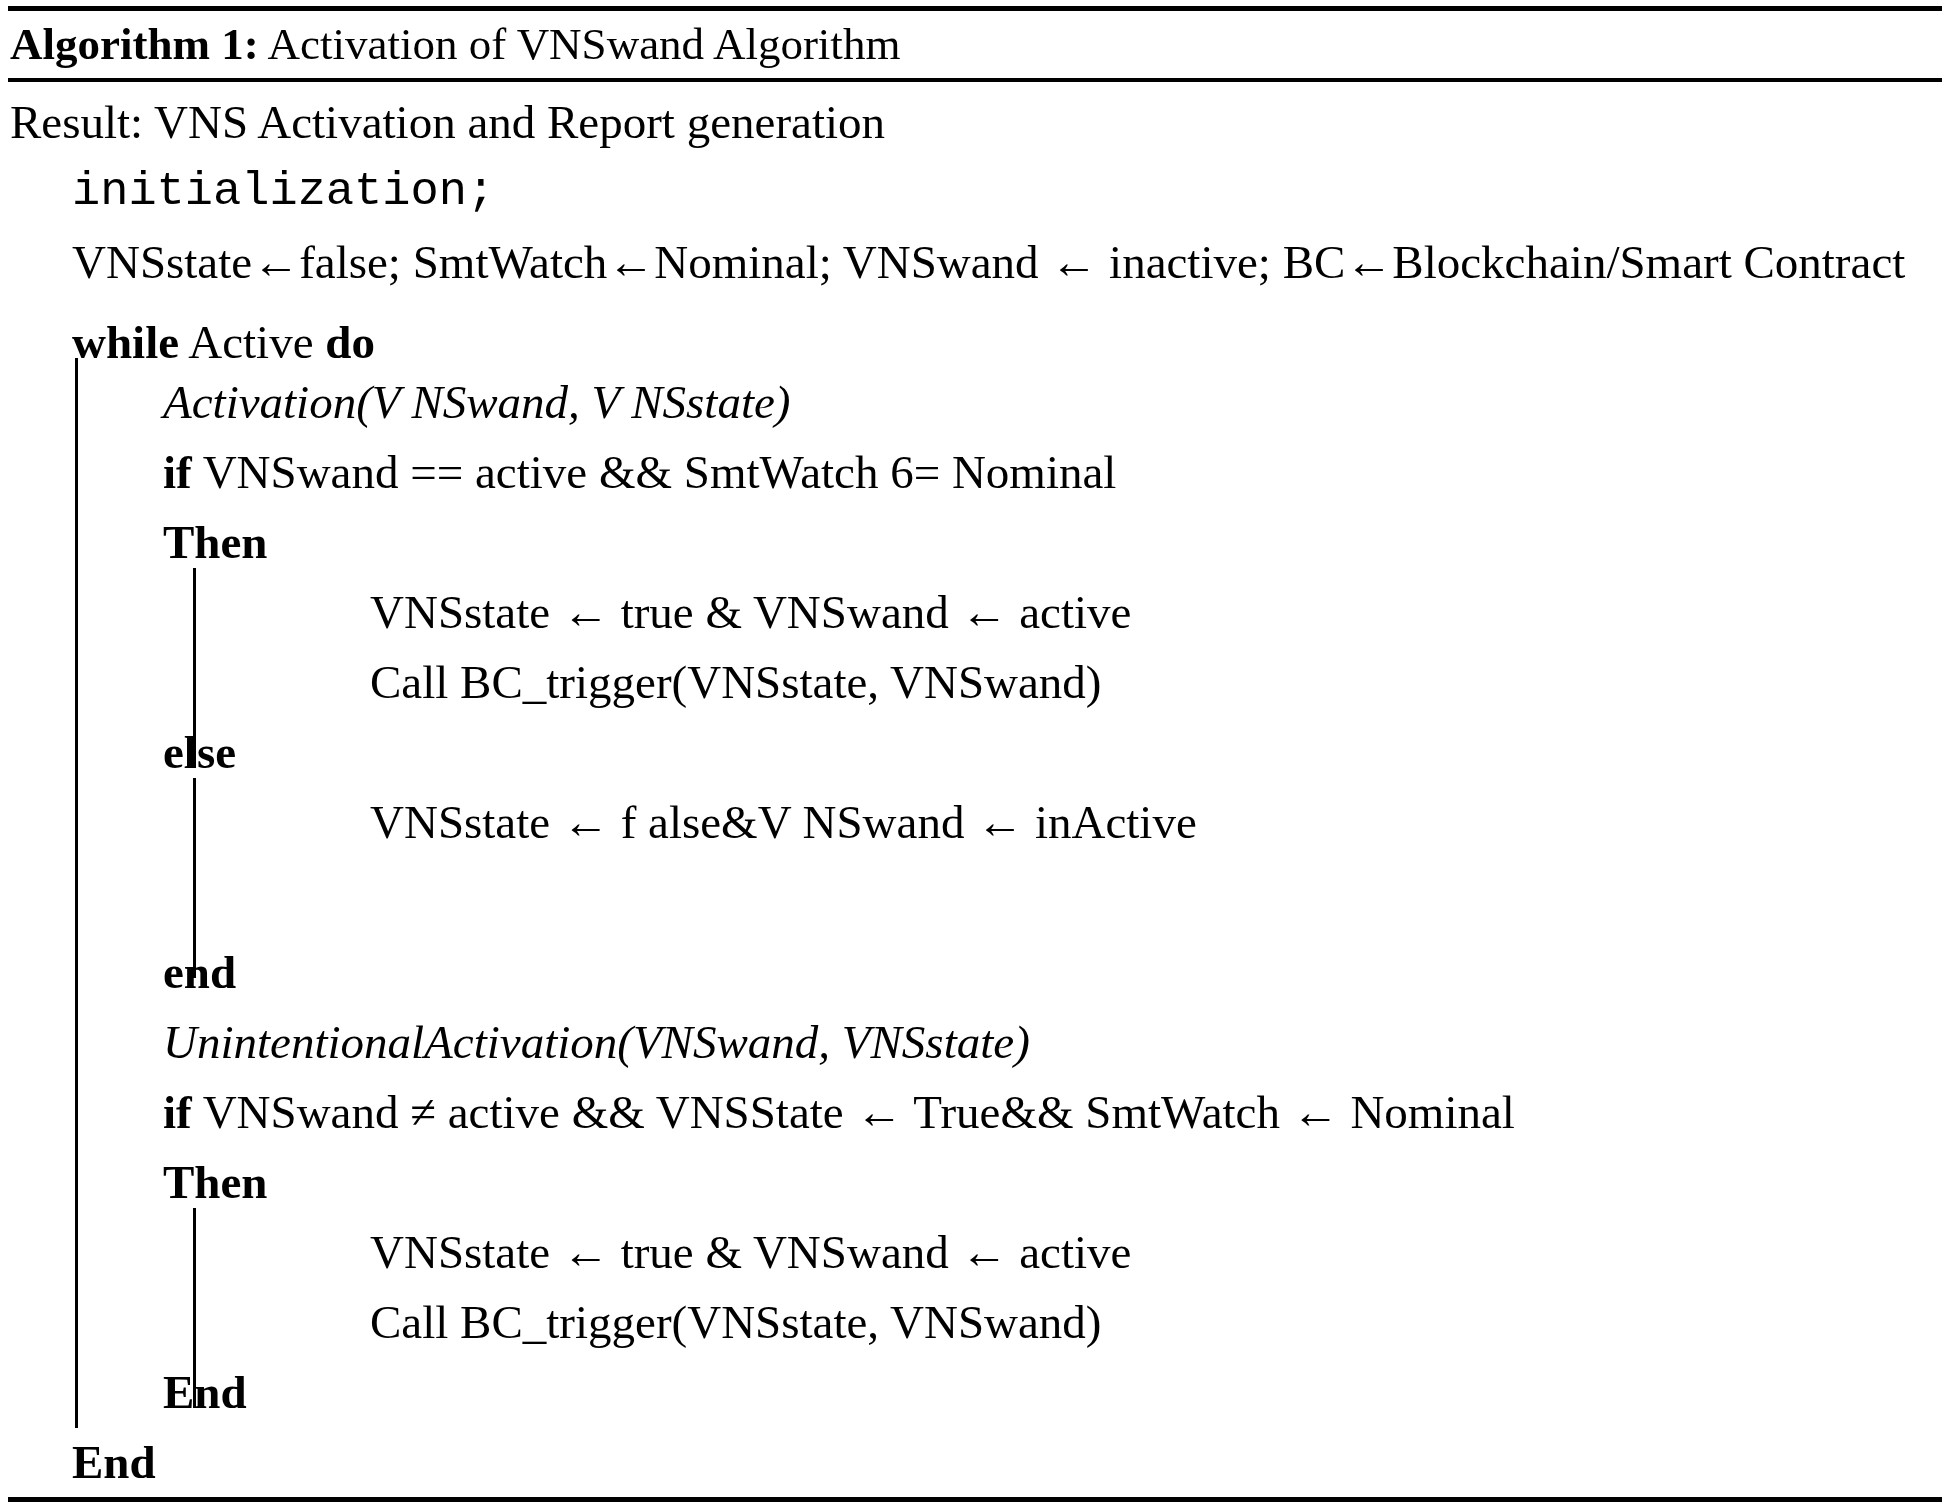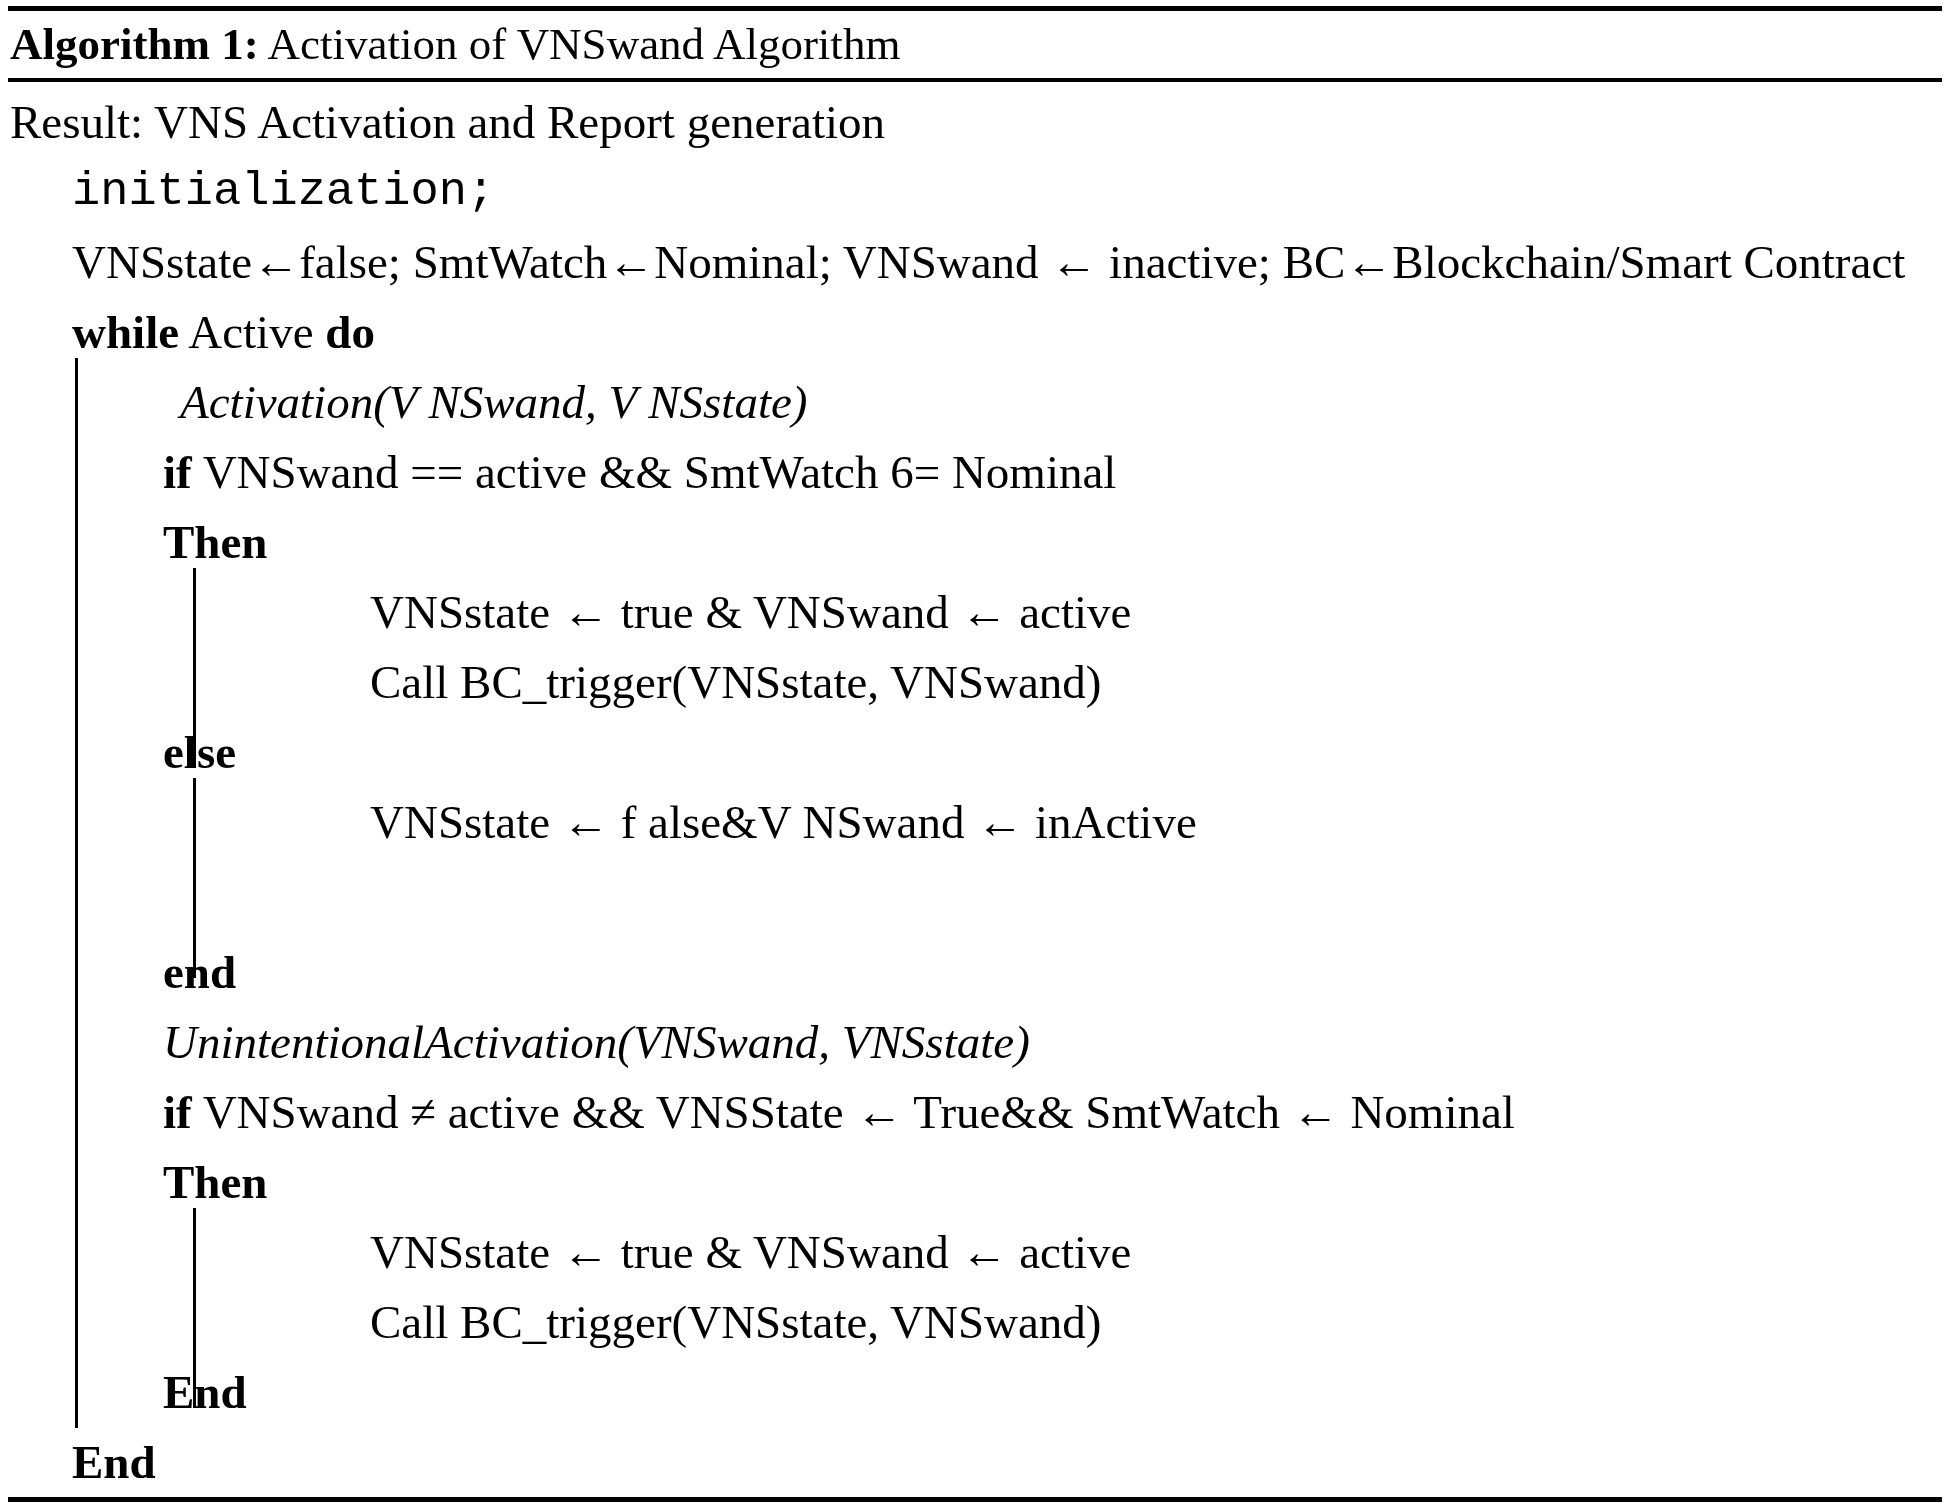--- a/index.html
+++ b/index.html
@@ -86,29 +86,29 @@
   </div>
 
   <div class="rule-mid"></div>
 
   <div class="line" style="left:10px; top:96px;">Result: VNS Activation and Report generation</div>
 
   <div class="line" style="left:72px; top:166px;font-family:Liberation Mono, monospace;">initialization;</div>
 
   <div class="line" style="left:72px; top:236px;">VNSstate←false; SmtWatch←Nominal; VNSwand ← inactive; BC←Blockchain/Smart Contract</div>
 
-  <div class="line" style="left:72px; top:306px;">
+  <div class="line" style="left:72px; top:316px;">
     <span class="kw">while</span>
     <span>Active</span>
     <span class="kw">do</span>
   </div>
 
   <div class="vrule" style="left:75px; top:358px; height:1070px;"></div>
 
-  <div class="line it" style="left:163px; top:376px;margin-left:17px;">Activation(V NSwand, V NSstate)</div>
+  <div class="line it" style="left:163px; top:376px;">Activation(V NSwand, V NSstate)</div>
 
   <div class="line" style="left:163px; top:446px;text-align:right;">
     <span class="kw">if</span>
     <span>VNSwand == active &amp;&amp; SmtWatch 6= Nominal</span>
   </div>
 
   <div class="line kw" style="left:163px; top:516px;">Then</div>
 
   <div class="vrule" style="left:193px; top:568px; height:200px;"></div>
 

